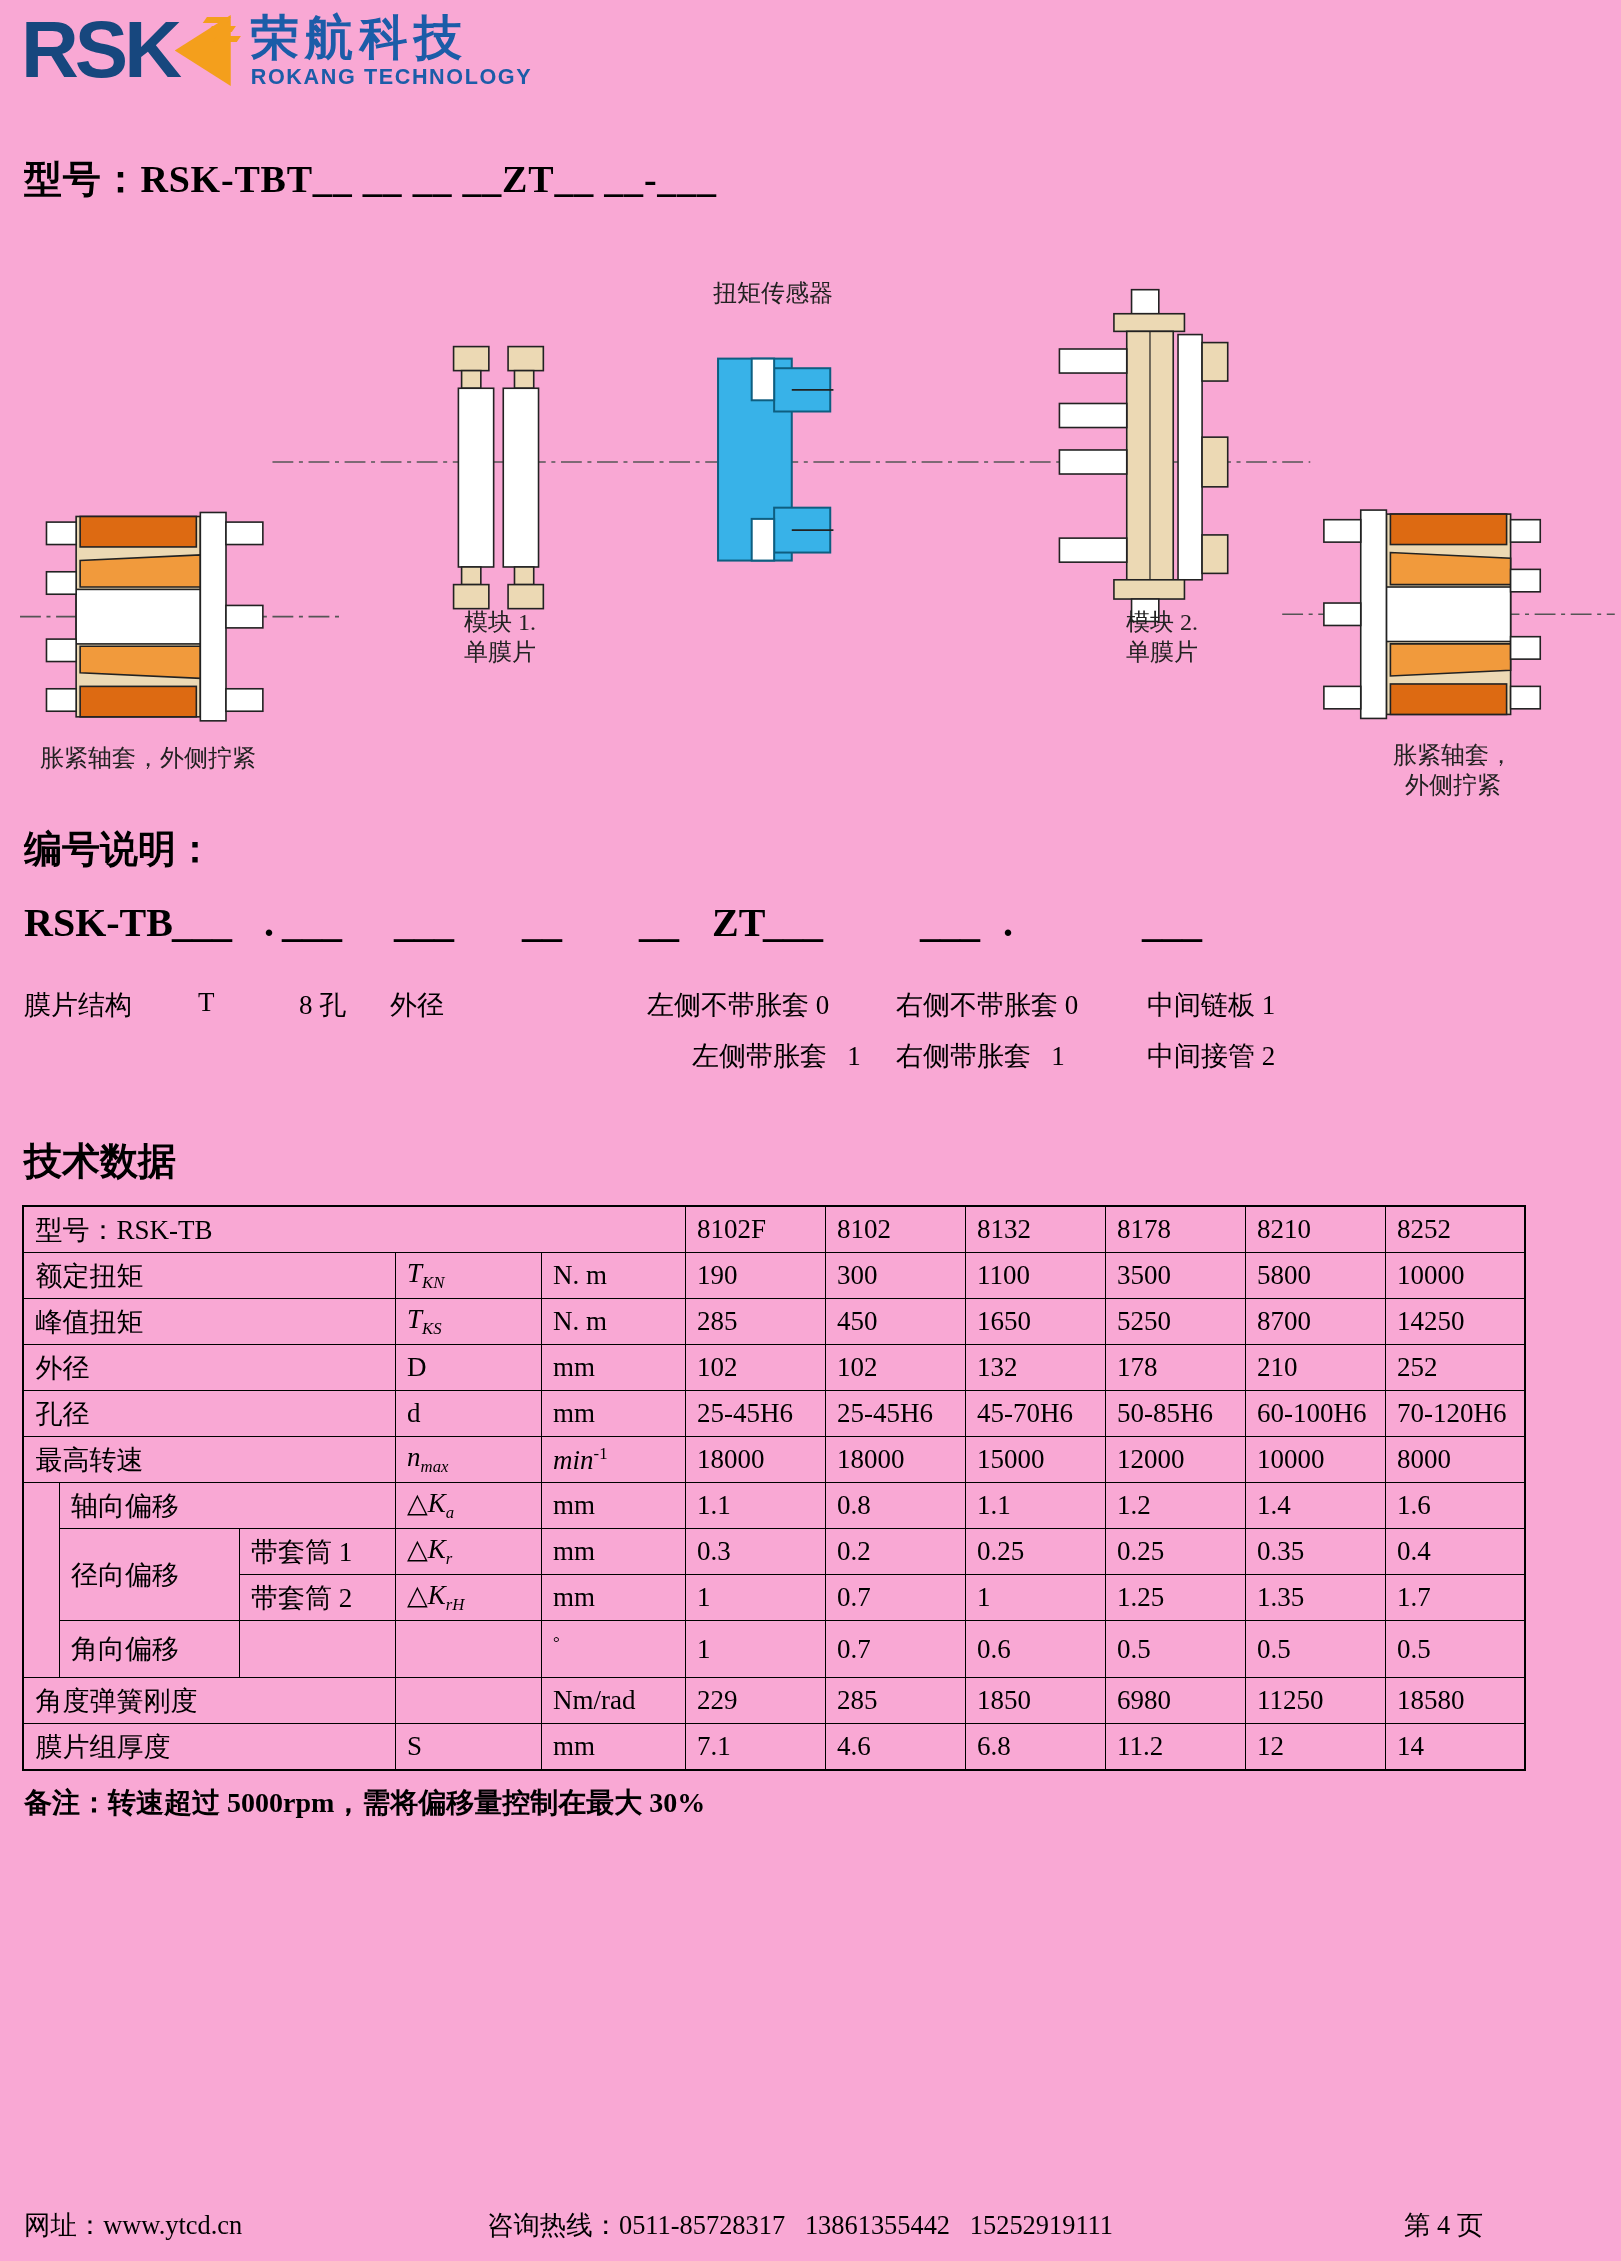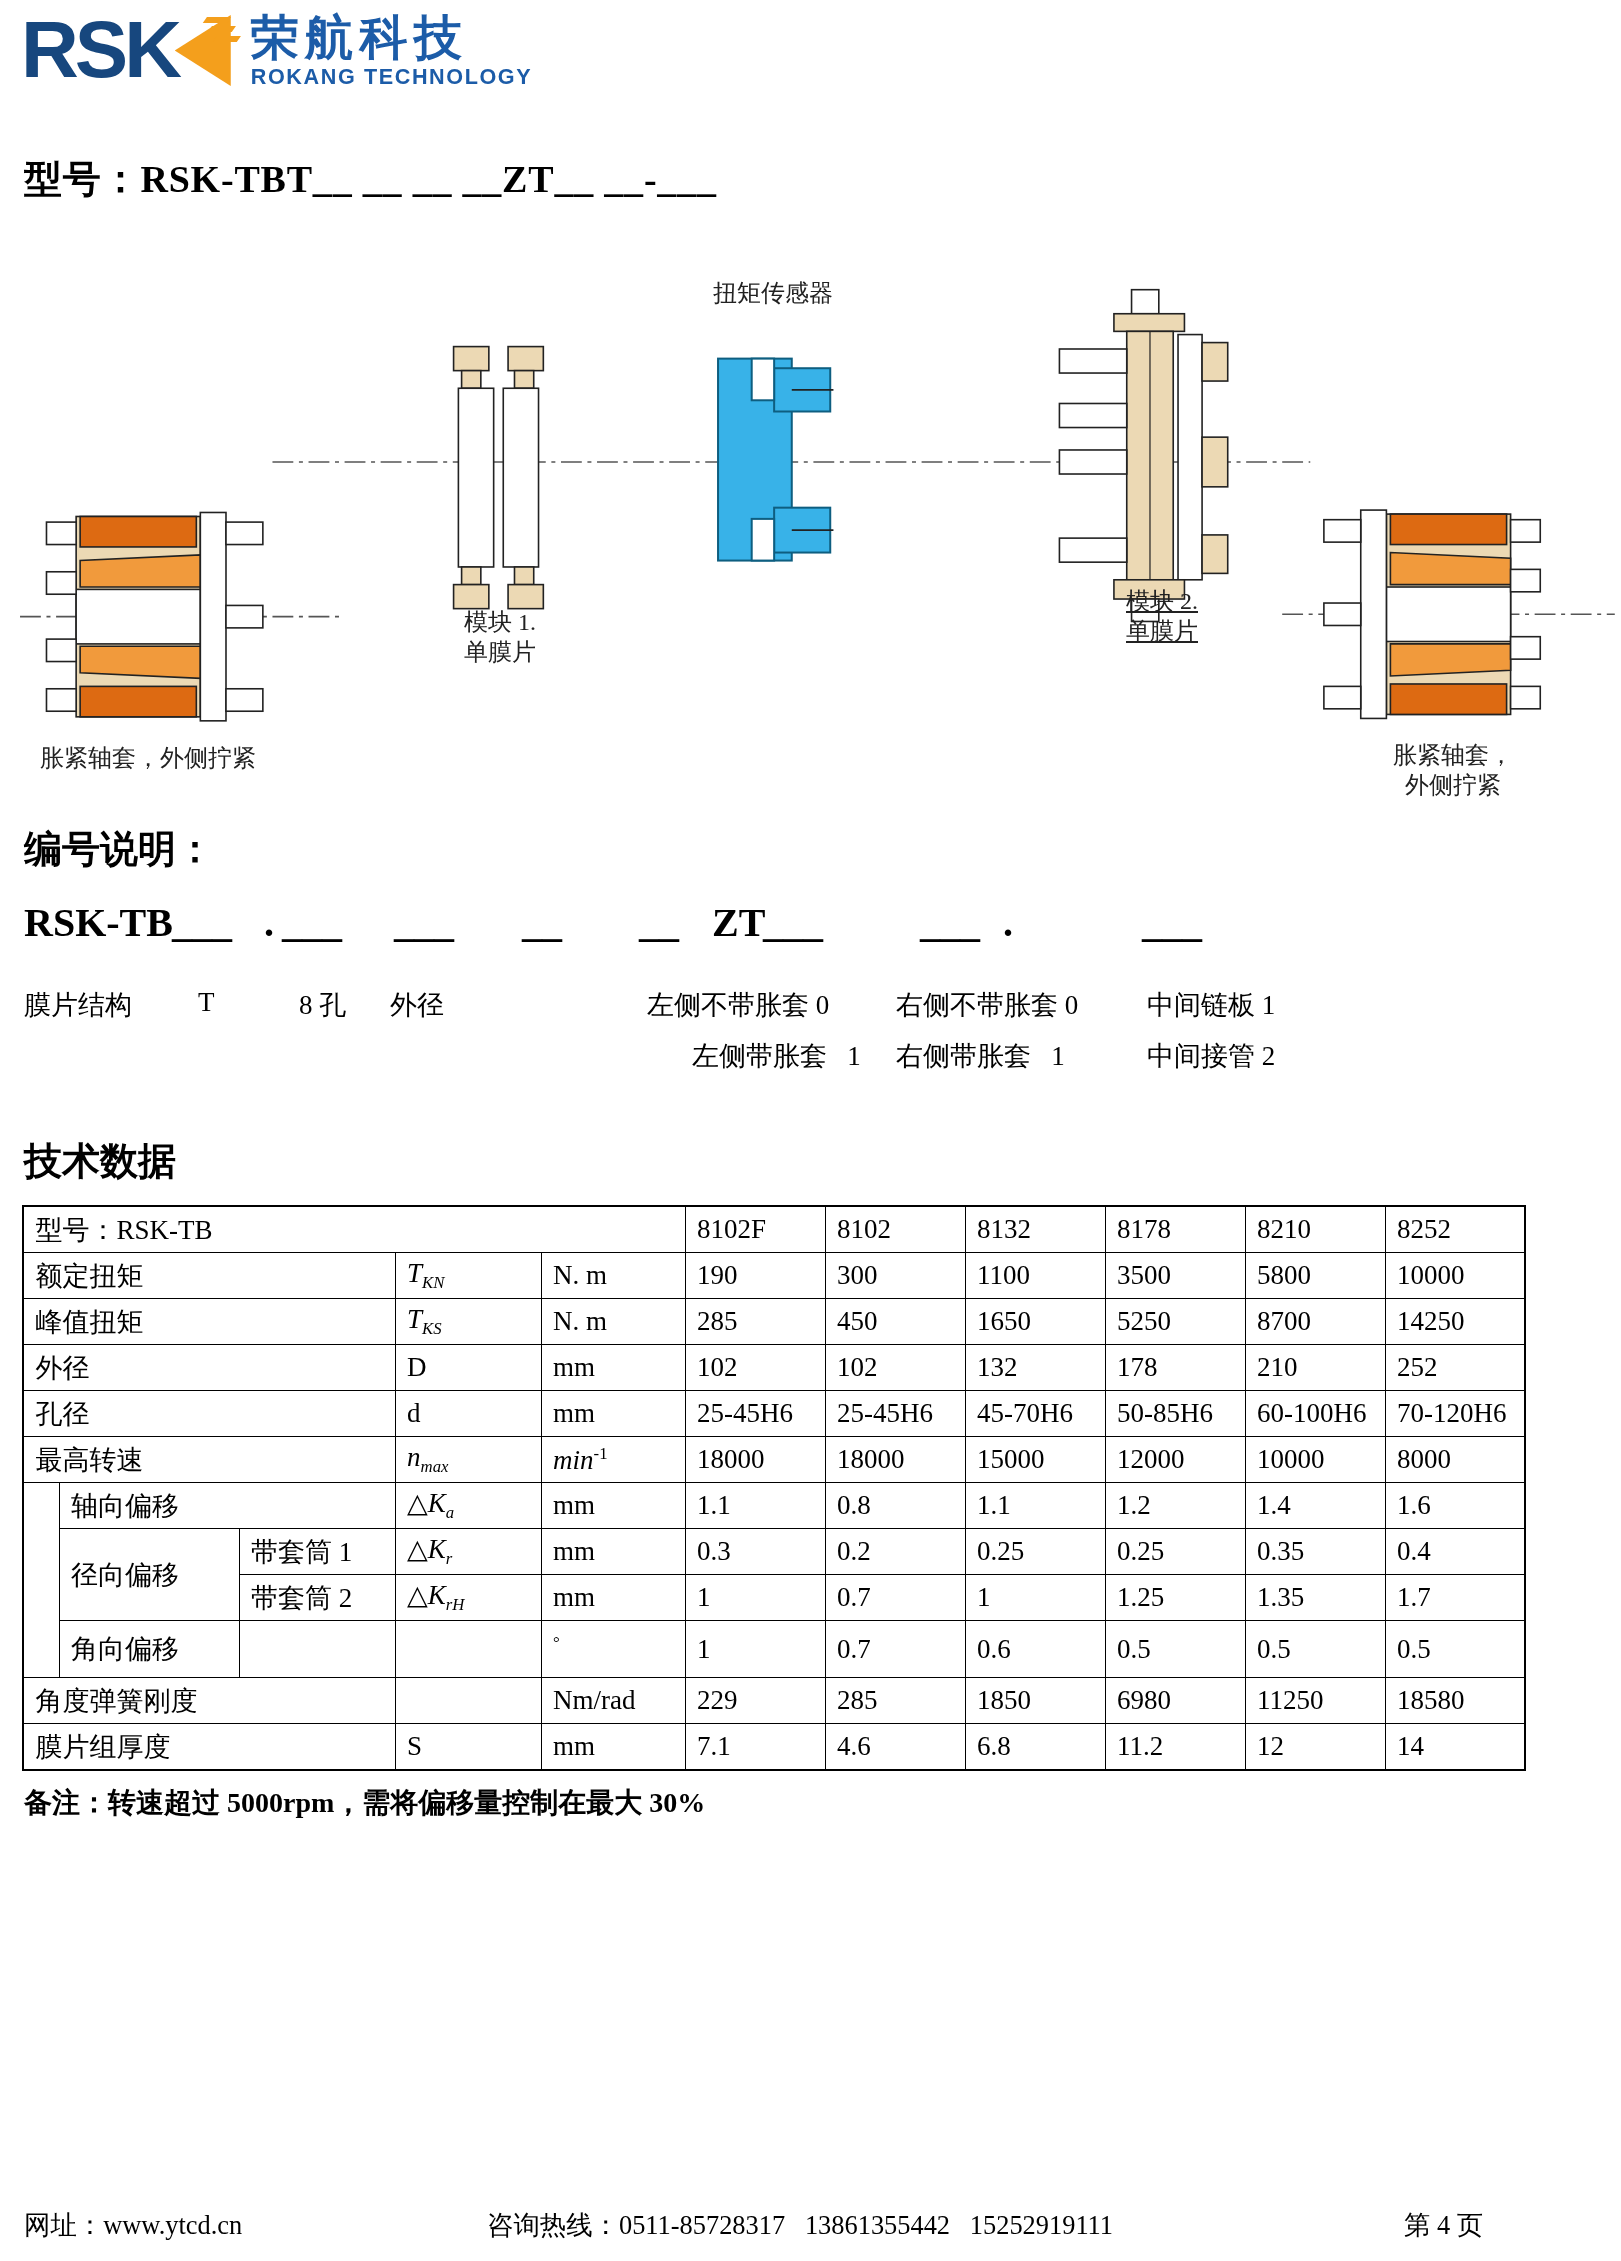--- a/index.html
+++ b/index.html
@@ -1,16 +1,16 @@
 <!DOCTYPE html>
 <html style="font-size:13px"><head>
 <meta charset="utf-8">
 <style>
   html,body{margin:0;padding:0;background:#888;}
-  .page{position:relative;width:1622px;height:2261px;background:#ffffff;overflow:hidden;
+  .page{position:relative;width:1622px;height:2261px;background:#f9a8d4;overflow:hidden;
         font-family:"Liberation Serif","DejaVu Serif",serif;color:#000;}
 
   
   .logo{position:absolute;left:21px;top:6.4px;display:flex;align-items:center;}
   .logo-mark{font-family:"Liberation Sans","DejaVu Sans",sans-serif;font-weight:900;
              font-size:80px;line-height:88px;color:#17477e;letter-spacing:-4px;}
   .logo-arrow-wrap{position:relative;width:63px;height:77px;margin-left:-3.2px;}
   .logo-arrow{position:absolute;left:0;top:3.2px;width:56px;height:71px;background:#f49f1c;
               clip-path:polygon(0 50%,100% 0,100% 100%);}
   .logo-stripe{position:absolute;width:24px;height:5.6px;background:#f49f1c;transform:skewX(-35deg);}
@@ -165,21 +165,21 @@
         <rect x="1885" y="495" width="37" height="28" fill="#ffffff"></rect>
         <rect x="1885" y="557" width="37" height="28" fill="#ffffff"></rect>
       </g>
     </svg>
 
     <div class="dlabel lab-center" style="left:677px;top:38px;width:192px;">扭矩传感器</div>
     <div class="dlabel lab-center" style="left:434px;top:367px;width:132px;">
       <div>模块 1.</div>
       <div>单膜片</div>
     </div>
-    <div class="dlabel lab-center" style="left:1096px;top:346px;width:132px;text-decoration:underline;">
+    <div class="dlabel lab-center" style="left:1096px;top:367px;width:132px;">
       <div>模块 2.</div>
       <div>单膜片</div>
     </div>
     <div class="dlabel" style="left:40px;top:503px;">胀紧轴套，外侧拧紧</div>
     <div class="dlabel lab-center" style="left:1353px;top:500px;width:200px;">
       <div>胀紧轴套，</div>
       <div>外侧拧紧</div>
     </div>
   </div>
 

